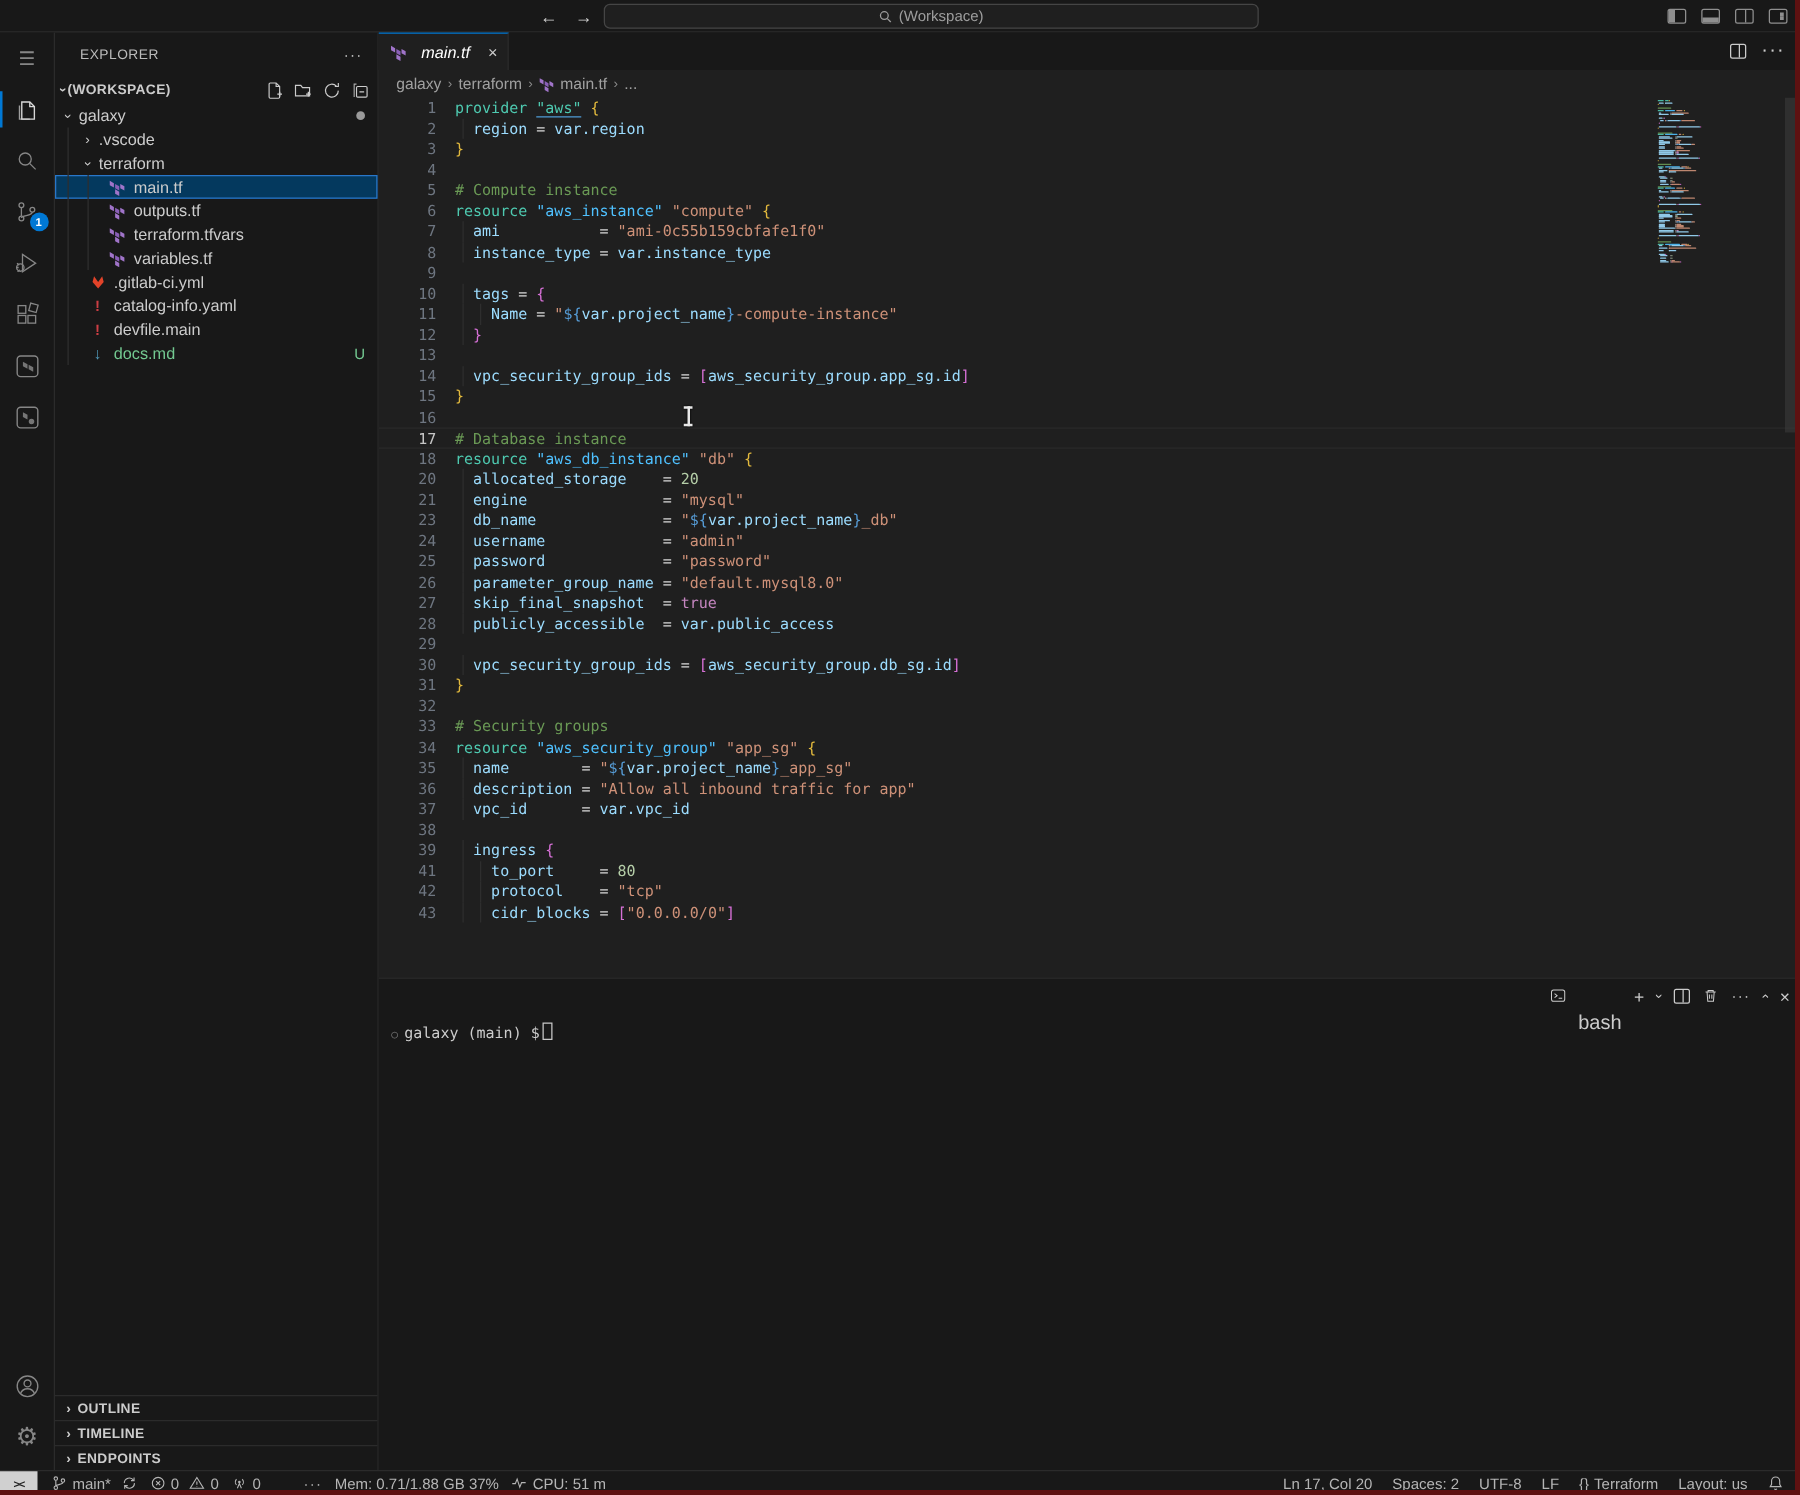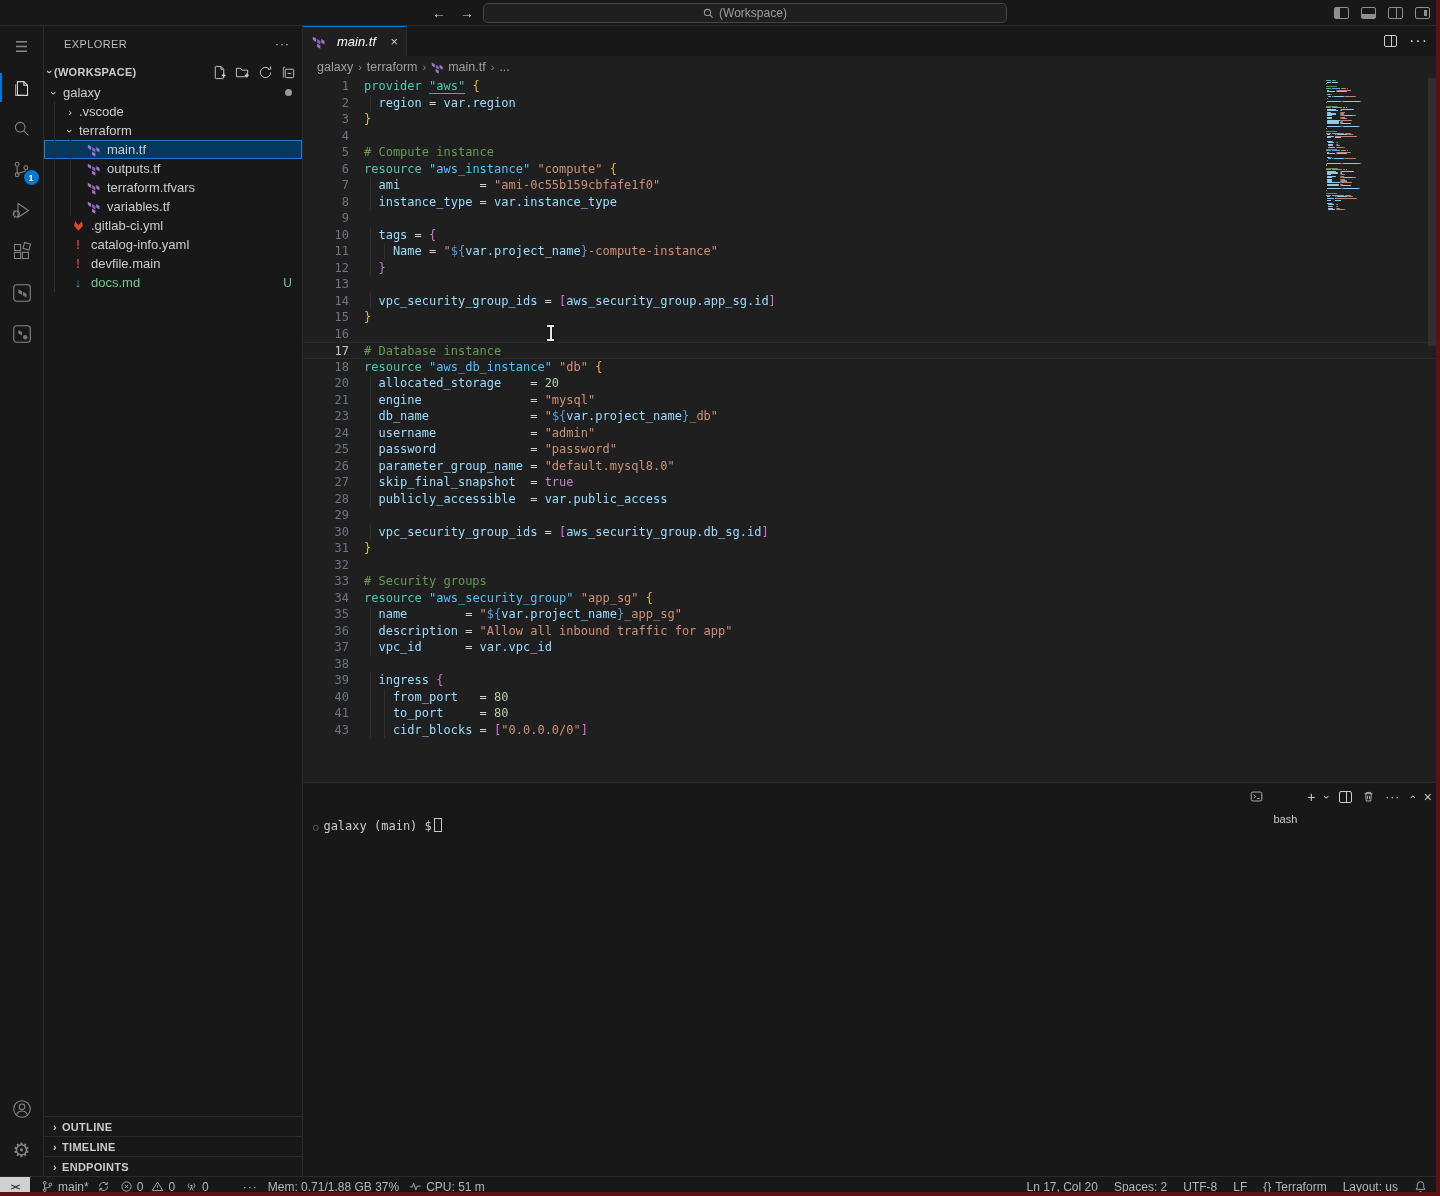--- a/index.html
+++ b/index.html
@@ -438,22 +438,22 @@
             <div class="code-line"><span class="ln">30</span><span class="lc"><span class="tk-a">  vpc_security_group_ids</span><span class="tk-o"> = </span><span class="tk-m">[</span><span class="tk-v">aws_security_group.db_sg.id</span><span class="tk-m">]</span><span class="guide" style="left: 21px;"></span></span></div>
             <div class="code-line"><span class="ln">31</span><span class="lc"><span class="tk-y">}</span></span></div>
             <div class="code-line"><span class="ln">32</span><span class="lc"></span></div>
             <div class="code-line"><span class="ln">33</span><span class="lc"><span class="tk-c"># Security groups</span></span></div>
             <div class="code-line"><span class="ln">34</span><span class="lc"><span class="tk-k">resource</span><span class="tk-w"> </span><span class="tk-t">"aws_security_group"</span><span class="tk-w"> </span><span class="tk-s">"app_sg"</span><span class="tk-w"> </span><span class="tk-y">{</span></span></div>
             <div class="code-line"><span class="ln">35</span><span class="lc"><span class="tk-a">  name</span><span class="tk-w">        </span><span class="tk-o">= </span><span class="tk-s">"</span><span class="tk-dt">${</span><span class="tk-v">var.project_name</span><span class="tk-dt">}</span><span class="tk-s">_app_sg"</span><span class="guide" style="left: 21px;"></span></span></div>
             <div class="code-line"><span class="ln">36</span><span class="lc"><span class="tk-a">  description</span><span class="tk-o"> = </span><span class="tk-s">"Allow all inbound traffic for app"</span><span class="guide" style="left: 21px;"></span></span></div>
             <div class="code-line"><span class="ln">37</span><span class="lc"><span class="tk-a">  vpc_id</span><span class="tk-w">      </span><span class="tk-o">= </span><span class="tk-v">var.vpc_id</span><span class="guide" style="left: 21px;"></span></span></div>
             <div class="code-line"><span class="ln">38</span><span class="lc"></span></div>
             <div class="code-line"><span class="ln">39</span><span class="lc"><span class="tk-a">  ingress</span><span class="tk-w"> </span><span class="tk-m">{</span><span class="guide" style="left: 21px;"></span></span></div>
-            <div class="code-line"><span class="ln">40</span><span class="lc"><span class="tk-a">    from_port</span><span class="tk-w">   </span><span class="tk-o">= </span><span class="tk-n">80</span><span class="guide" style="left: 21px;"></span><span class="guide" style="left: 35px;"></span></span></div>
             <div class="code-line"><span class="ln">41</span><span class="lc"><span class="tk-a">    to_port</span><span class="tk-w">     </span><span class="tk-o">= </span><span class="tk-n">80</span><span class="guide" style="left: 21px;"></span><span class="guide" style="left: 35px;"></span></span></div>
+            <div class="code-line"><span class="ln">42</span><span class="lc"><span class="tk-a">    protocol</span><span class="tk-w">    </span><span class="tk-o">= </span><span class="tk-s">"tcp"</span><span class="guide" style="left: 21px;"></span><span class="guide" style="left: 35px;"></span></span></div>
             <div class="code-line"><span class="ln">43</span><span class="lc"><span class="tk-a">    cidr_blocks</span><span class="tk-o"> = </span><span class="tk-m">[</span><span class="tk-s">"0.0.0.0/0"</span><span class="tk-m">]</span><span class="guide" style="left: 21px;"></span><span class="guide" style="left: 35px;"></span></span></div>
           </div>
         <div class="minimap" id="minimap">
             <div class="mm-row">
               <i style="margin-left: 0px; width: 4.96px; background: rgb(78, 201, 176);"></i>
               <i style="margin-left: 0.62px; width: 0px;"></i>
               <i style="margin-left: 0px; width: 3.1px; background: rgb(78, 201, 176);"></i>
               <i style="margin-left: 0.62px; width: 0px;"></i>
               <i style="margin-left: 0px; width: 0.62px; background: rgb(226, 185, 61);"></i>
             </div>
@@ -883,21 +883,21 @@
           </div>
       </div>
 
       <div class="panel">
         <div class="panel-header">
           <div class="panel-actions">
             <svg width="13" height="13" viewBox="0 0 16 16">
                 <rect x="1.5" y="2.5" width="13" height="11" rx="2"></rect>
                 <path d="M4.5 6l2.5 2-2.5 2M8.5 10.5H12"></path>
               </svg>
-            <span style="font-size:11px;margin-top:45px;">bash</span>
+            <span style="font-size:16px;margin-top:45px;">bash</span>
             <span style="font-size:14px;">+</span>
             <span class="rot90">›</span>
             <span class="split-ico"></span>
             <svg width="13" height="13" viewBox="0 0 16 16">
                 <path d="M3 4.5h10M5.5 4.5V3h5v1.5M4.5 4.5l.7 9h5.6l.7-9M6.8 7v4M9.2 7v4"></path>
               </svg>
             <span style="letter-spacing:1px;">···</span>
             <span class="rot-90">›</span>
             <span style="font-size:14px;">×</span>
           </div>

